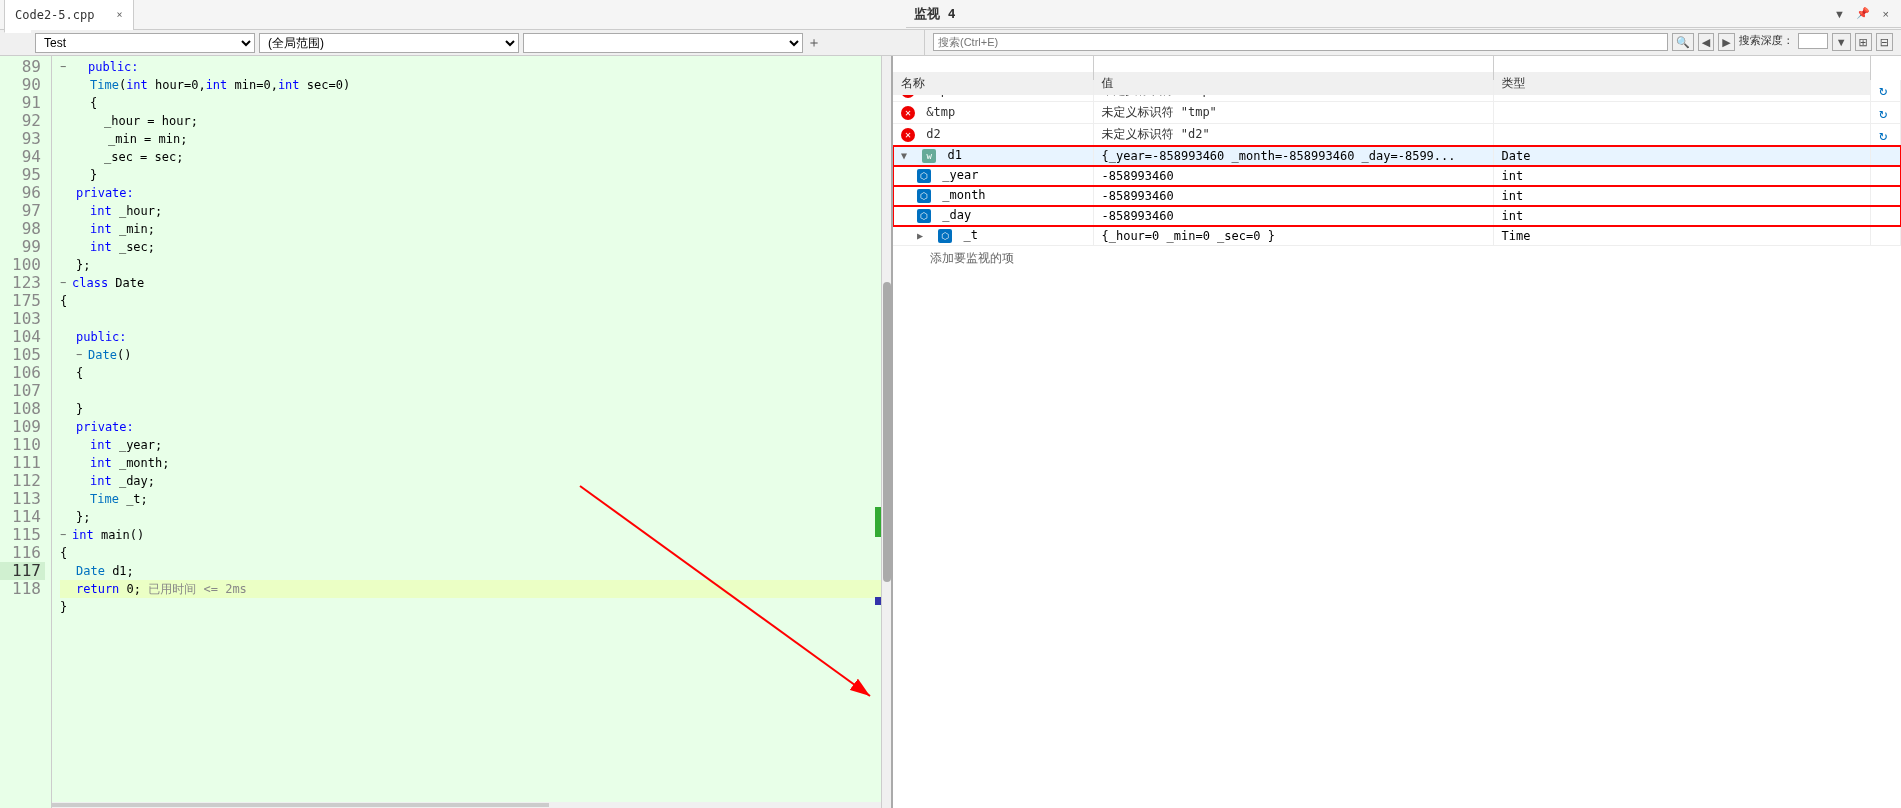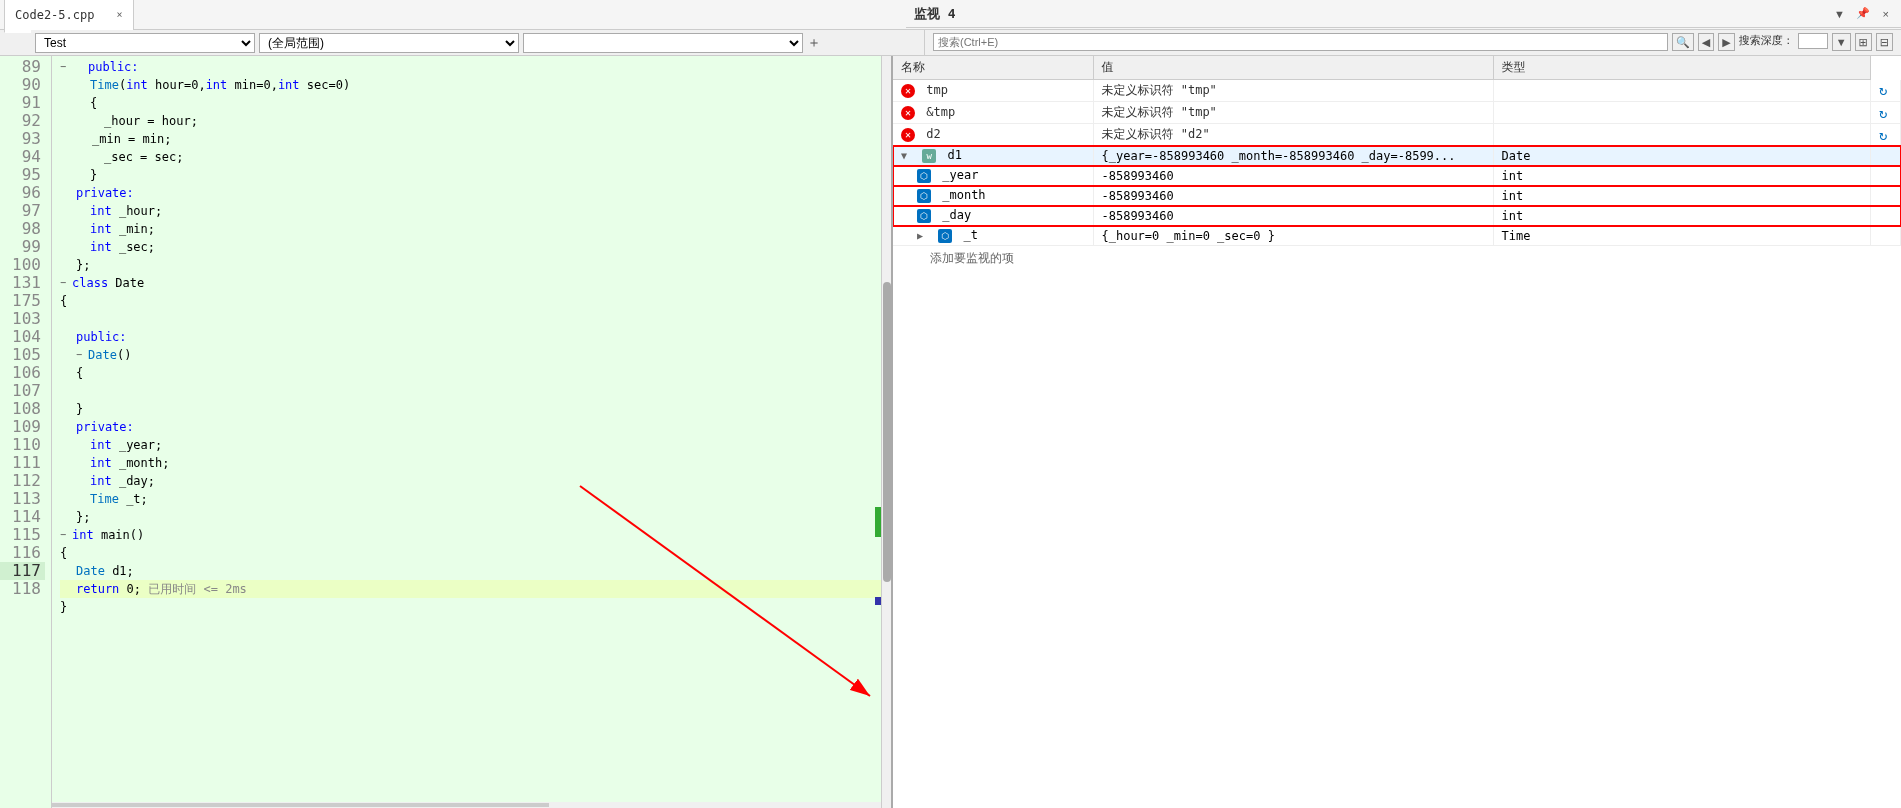--- a/index.html
+++ b/index.html
@@ -222,21 +222,21 @@
 
     .watch-table th {
       background: #f0f0f0;
       border-bottom: 1px solid #ccc;
       border-right: 1px solid #ccc;
       padding: 3px 8px;
       text-align: left;
       font-weight: normal;
       color: #333;
       position: sticky;
-      top: 0;
+      top: 16px;
     }
 
     .watch-table td {
       border-bottom: 1px solid #eee;
       border-right: 1px solid #eee;
       padding: 2px 8px;
       height: 20px;
     }
 
     .watch-row-error td {
@@ -384,21 +384,21 @@
         <div class="line-number">91</div>
         <div class="line-number">92</div>
         <div class="line-number">93</div>
         <div class="line-number">94</div>
         <div class="line-number">95</div>
         <div class="line-number">96</div>
         <div class="line-number">97</div>
         <div class="line-number">98</div>
         <div class="line-number">99</div>
         <div class="line-number">100</div>
-        <div class="line-number">131</div>
+        <div class="line-number">123</div>
         <div class="line-number">175</div>
         <div class="line-number">103</div>
         <div class="line-number">104</div>
         <div class="line-number">105</div>
         <div class="line-number">106</div>
         <div class="line-number">107</div>
         <div class="line-number">108</div>
         <div class="line-number">109</div>
         <div class="line-number">110</div>
         <div class="line-number">111</div>
@@ -426,21 +426,21 @@
 
         <div class="code-line">
           <span style="margin-left:30px;"><span class="plain">{</span></span>
         </div>
 
         <div class="code-line">
           <span style="margin-left:44px;"><span class="plain">_hour = hour;</span></span>
         </div>
 
         <div class="code-line">
-          <span style="margin-left:32px;"><span class="plain">_min = min;</span></span>
+          <span style="margin-left:48px;"><span class="plain">_min = min;</span></span>
         </div>
 
         <div class="code-line">
           <span style="margin-left:44px;"><span class="plain">_sec = sec;</span></span>
         </div>
 
         <div class="code-line">
           <span style="margin-left:30px;"><span class="plain">}</span></span>
         </div>
 

